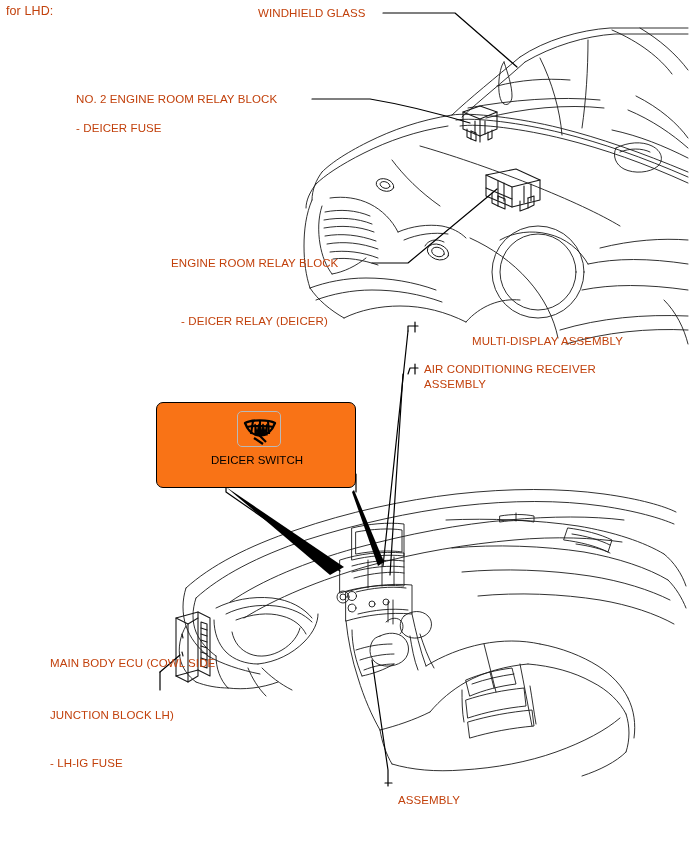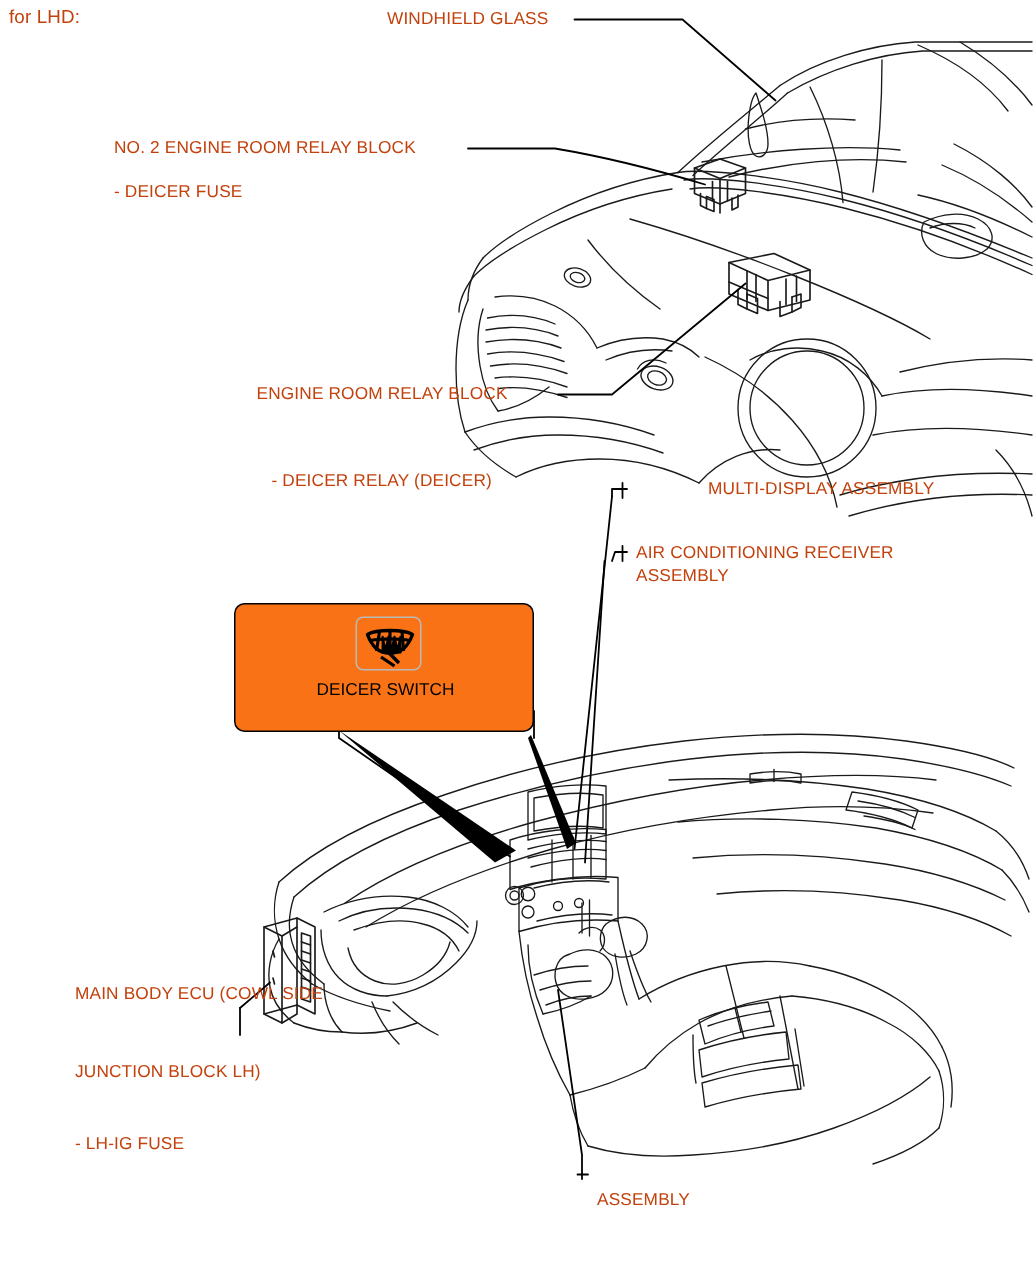--- a/index.html
+++ b/index.html
@@ -340,21 +340,21 @@
   <div class="lbl mixed" style="left:6px; top:4px;">for LHD:</div>
 
   <div class="lbl" style="left:258px; top:6px;">WINDHIELD GLASS</div>
 
   <div class="lbl" style="left:76px; top:92px;">NO. 2 ENGINE ROOM RELAY BLOCK</div>
   <div class="lbl" style="left:76px; top:121px;">- DEICER FUSE</div>
 
   <div class="lbl" style="left:171px; top:256px;">ENGINE ROOM RELAY BLOCK</div>
   <div class="lbl" style="left:181px; top:287px;margin-top:27px;">- DEICER RELAY (DEICER)</div>
 
-  <div class="lbl" style="left:424px; top:319px;padding-left:48px;">MULTI-DISPLAY ASSEMBLY</div>
+  <div class="lbl" style="left:424px; top:334px;padding-left:48px;">MULTI-DISPLAY ASSEMBLY</div>
 
   <div class="lbl" style="left:424px; top:362px;">AIR CONDITIONING RECEIVER</div>
   <div class="lbl" style="left:424px; top:377px;">ASSEMBLY</div>
 
   <div class="callout-box">
     <div class="switch-icon-frame">
       <svg viewBox="0 0 44 36" width="44" height="36">
 
         <path d="M7,11 C13,7.5 31,7.5 37,11 C34,19 30,23 22,23.5 C14,23 10,19 7,11 Z" fill="none" stroke="#000" stroke-width="2.3" stroke-linejoin="round"></path>
 

